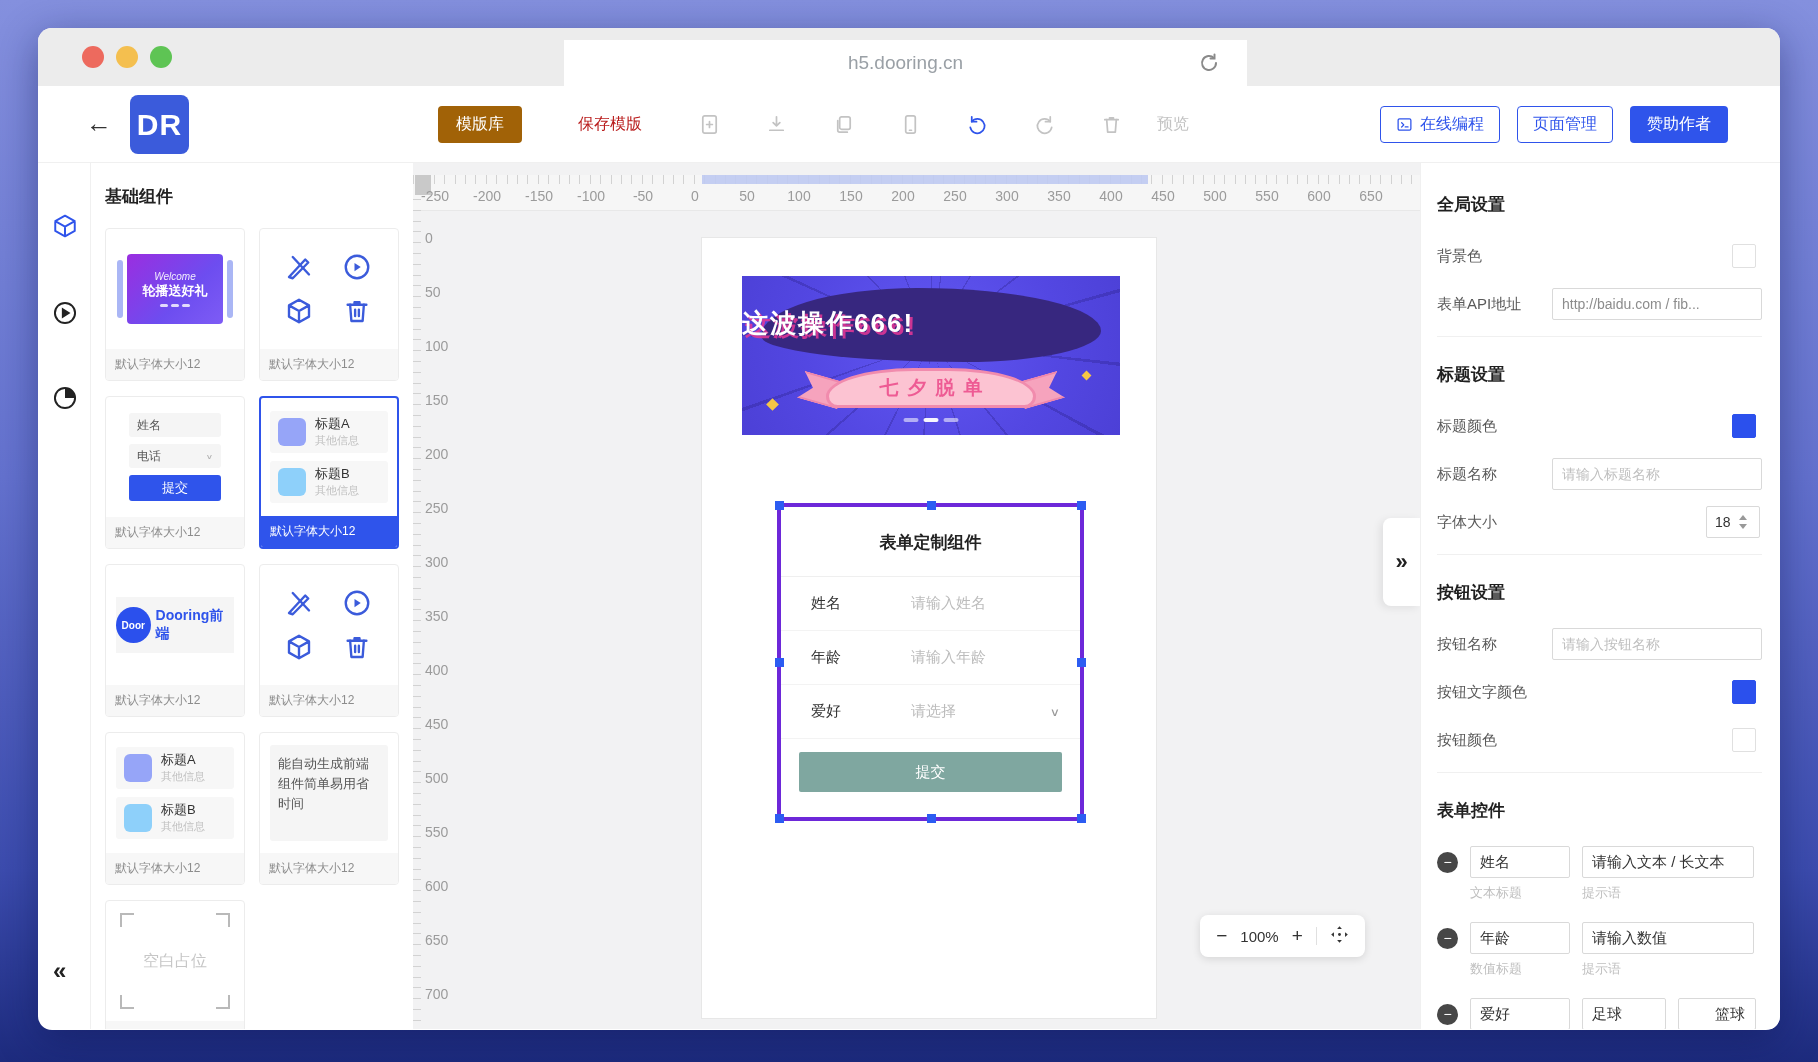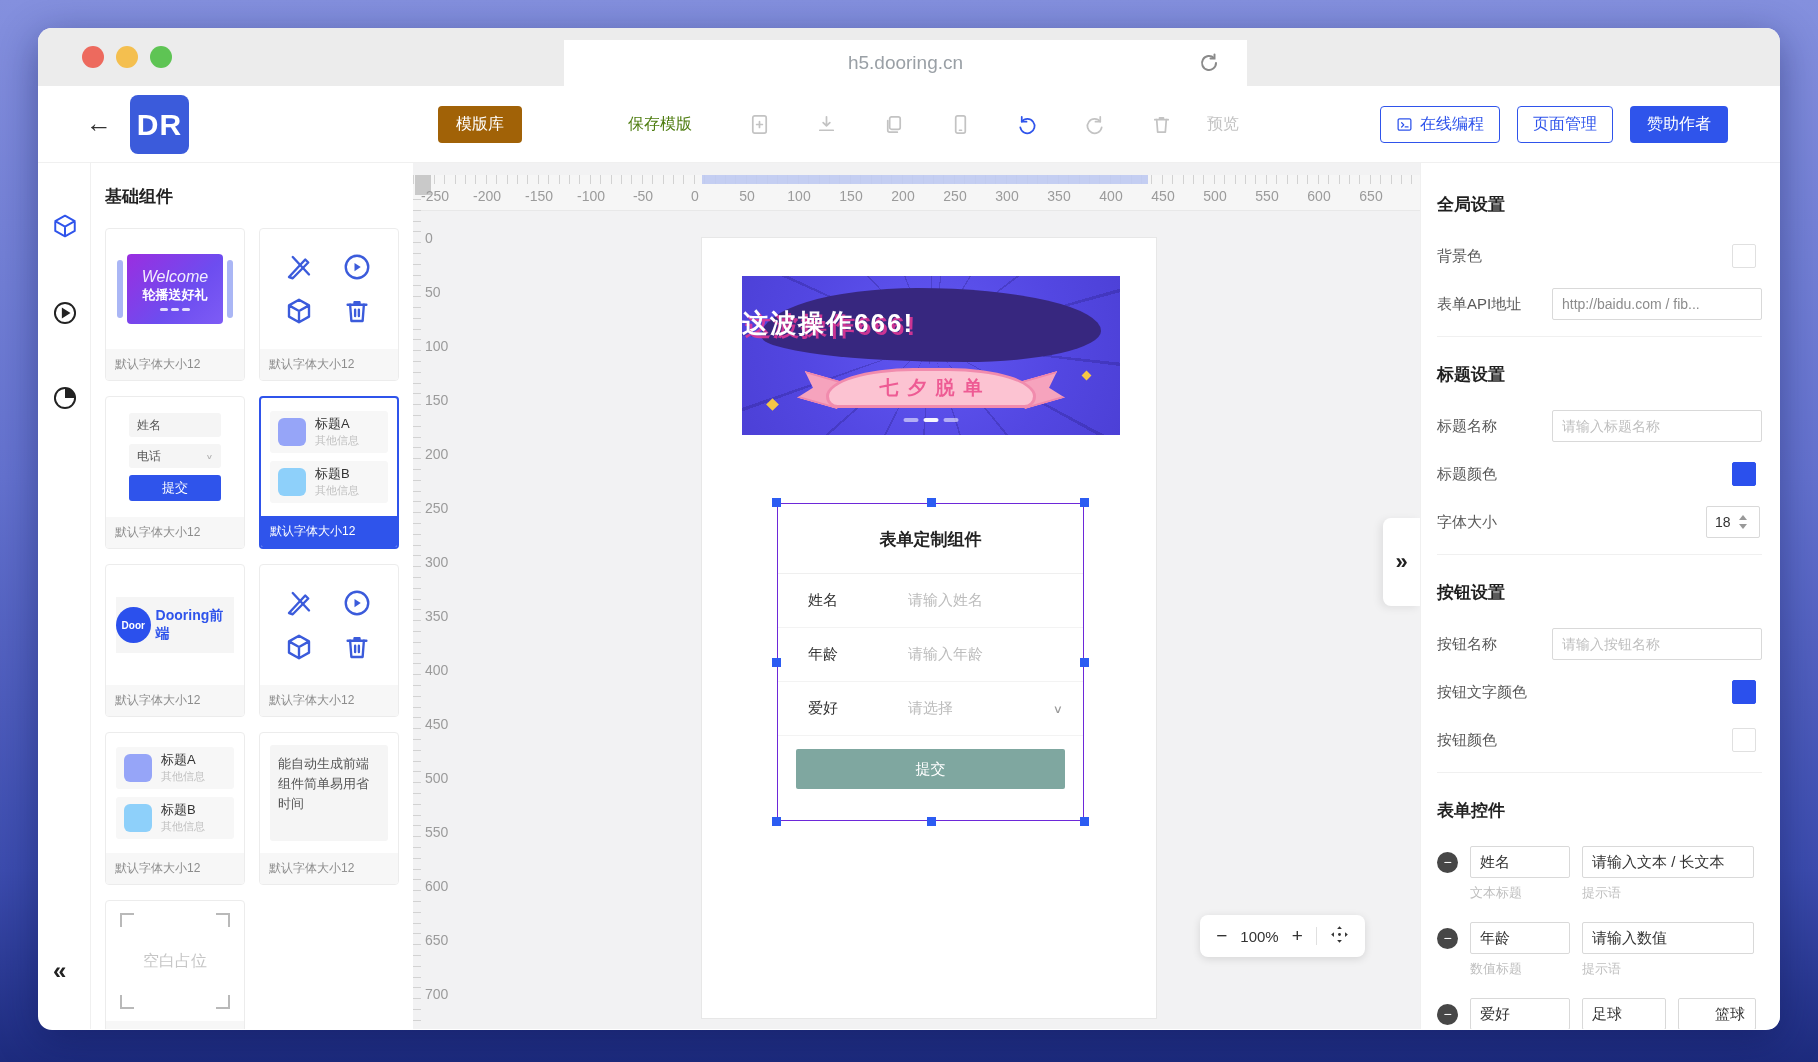--- a/index.html
+++ b/index.html
@@ -19,21 +19,21 @@
   .urlbar .refresh { position:absolute; right:26px; top:11px; }
 
   
   .appbar { position:relative; height:77px; background:#fff; border-bottom:1px solid #f0f0f0; }
   .back { position:absolute; left:48px; top:22px; font-size:26px; color:#333; cursor:pointer; }
   .logo { position:absolute; left:92px; top:9px; width:59px; height:59px; background:#3b5bdb; border-radius:8px;
           color:#fff; font-size:30px; font-weight:bold; display:flex; align-items:center; justify-content:center; letter-spacing:1px; }
   .bar-center { position:absolute; left:400px; top:0; height:77px; display:flex; align-items:center; }
   .btn-primary { background:#a16207; color:#fff; border:none; border-radius:4px; height:37px; padding:0 18px;
                  font-size:16px; font-family:inherit; }
-  .savetpl { margin-left:106px; color:#4d7c0f; font-size:16px; }
+  .savetpl { margin-left:56px; color:#b91c1c; font-size:16px; }
   .tool-icons { display:flex; align-items:center; gap:44px; margin-left:56px; }
   .ticon { width:23px; height:23px; display:inline-flex; align-items:center; justify-content:center; }
   .preview-lbl { margin-left:34px; color:#c3c3c3; font-size:16px; }
   .bar-right { position:absolute; right:52px; top:20px; display:flex; gap:17px; }
   .btn-outline { display:flex; align-items:center; gap:7px; border:1px solid #2f54eb; color:#2f54eb; background:#fff;
                  border-radius:4px; height:37px; padding:0 15px; font-size:16px; font-family:inherit; }
   .btn-fill { background:#2f54eb; color:#fff; border:none; border-radius:4px; height:37px; padding:4px 17px; font-size:16px; font-family:inherit; }
 
   
   .appbody { display:flex; height:866px; overflow:hidden; }
@@ -51,21 +51,21 @@
           display:flex; flex-direction:column; }
   .card.selected { border:2px solid #2f54eb; }
   .card-body { flex:1; position:relative; padding:8px; display:flex; flex-direction:column; justify-content:center; align-items:center; }
   .card-footer { height:31px; background:#f7f7f7; color:#8c8c8c; font-size:12px; display:flex; align-items:center; padding-left:9px; white-space:nowrap; }
   .card.selected .card-footer { background:#2f54eb; color:#fff; }
 
   .mini-banner-wrap { display:flex; align-items:center; gap:4px; }
   .mini-sidebar { width:6px; height:58px; background:#aab6f5; border-radius:3px; }
   .mini-banner { width:96px; height:70px; border-radius:4px; background:linear-gradient(135deg,#9a2ee0,#6d4df0 60%,#7e5cf5);
                  color:#fff; display:flex; flex-direction:column; align-items:center; justify-content:center; }
-  .mini-banner .w { font-style:italic; font-size:16px; opacity:.9; }
+  .mini-banner .w { font-style:italic; font-size:10px; opacity:.9; }
   .mini-banner .t { font-weight:bold; font-size:13px; }
   .mini-dots { display:flex; gap:3px; margin-top:4px; }
   .mini-dots i { width:8px; height:3px; background:rgba(255,255,255,.8); border-radius:2px; }
 
   .icon4 { display:grid; grid-template-columns:32px 32px; gap:14px 26px; }
 
   .mini-input { width:92px; height:24px; background:#f5f5f5; border-radius:3px; color:#555; font-size:12px;
                 display:flex; align-items:center; padding:0 8px; margin-bottom:7px; justify-content:space-between; }
   .mini-submit { width:92px; height:26px; background:#2f54eb; border-radius:3px; color:#fff; font-size:13px;
                  display:flex; align-items:center; justify-content:center; }
@@ -131,21 +131,21 @@
                   border-radius:50% 50% 14px 14px / 85% 85% 14px 14px;
                   display:flex; align-items:center; justify-content:center;
                   color:#ee5b94; font-size:19px; font-weight:bold; letter-spacing:9px; padding-left:9px; }
   .spark { position:absolute; width:9px; height:9px; background:#f6c645; transform:rotate(45deg); }
   .spark.s1 { left:26px; bottom:26px; } .spark.s2 { right:30px; top:96px; width:7px; height:7px; }
   .bdots { position:absolute; left:50%; transform:translateX(-50%); top:142px; display:flex; gap:5px; }
   .bdots i { width:15px; height:4px; border-radius:2px; background:rgba(255,255,255,.55); }
   .bdots i.on { background:rgba(255,255,255,.95); }
 
   
-  .formsel { position:absolute; left:75px; top:265px; width:307px; height:318px; border:1px solid #6d28d9; background:#fff; }
+  .formsel { position:absolute; left:75px; top:265px; width:307px; height:318px; border:4px solid #6d28d9; background:#fff; }
   .handle { position:absolute; width:9px; height:9px; background:#2c5cf2; }
   .form-title { text-align:center; font-size:17px; font-weight:bold; color:#222; margin-top:24px; }
   .form-divider { height:1px; background:#efefef; margin-top:22px; }
   .frow { height:54px; display:flex; align-items:center; border-bottom:1px solid #f3f3f3; padding:0 20px 0 30px; }
   .frow .lb { width:100px; font-size:15px; color:#333; }
   .frow .ph { color:#bcbcbc; font-size:15px; flex:1; }
   .frow .dchev { color:#999; font-size:14px; transform:scaleY(.8); }
   .fsubmit { margin:13px 18px 0 18px; height:40px; background:#7fa7a0; color:#fff; font-size:15px;
              display:flex; align-items:center; justify-content:center; border-radius:2px; }
 
@@ -581,26 +581,26 @@
           <span class="swatch" style="margin-right:6px"></span>
         </div>
         <div class="srow">
           <span class="slabel">表单API地址</span>
           <input class="sinput" value="http://baidu.com / fib..." style="">
         </div>
         <div class="sdivider"></div>
 
         <div class="sec-title">标题设置</div>
         <div class="srow">
+          <span class="slabel">标题颜色</span>
+          <span class="swatch blue" style="margin-right:6px"></span>
+        </div>
+        <div class="srow">
           <span class="slabel">标题名称</span>
           <input class="sinput" placeholder="请输入标题名称" style="">
-        </div>
-        <div class="srow">
-          <span class="slabel">标题颜色</span>
-          <span class="swatch blue" style="margin-right:6px"></span>
         </div>
         <div class="srow">
           <span class="slabel">字体大小</span>
           <span class="numwrap" style="margin-right:2px;margin-left:auto">
             <input value="18" style="">
             <span class="stepper">
                 <i class="up"></i>
                 <i class="dn"></i>
               </span>
           </span>

